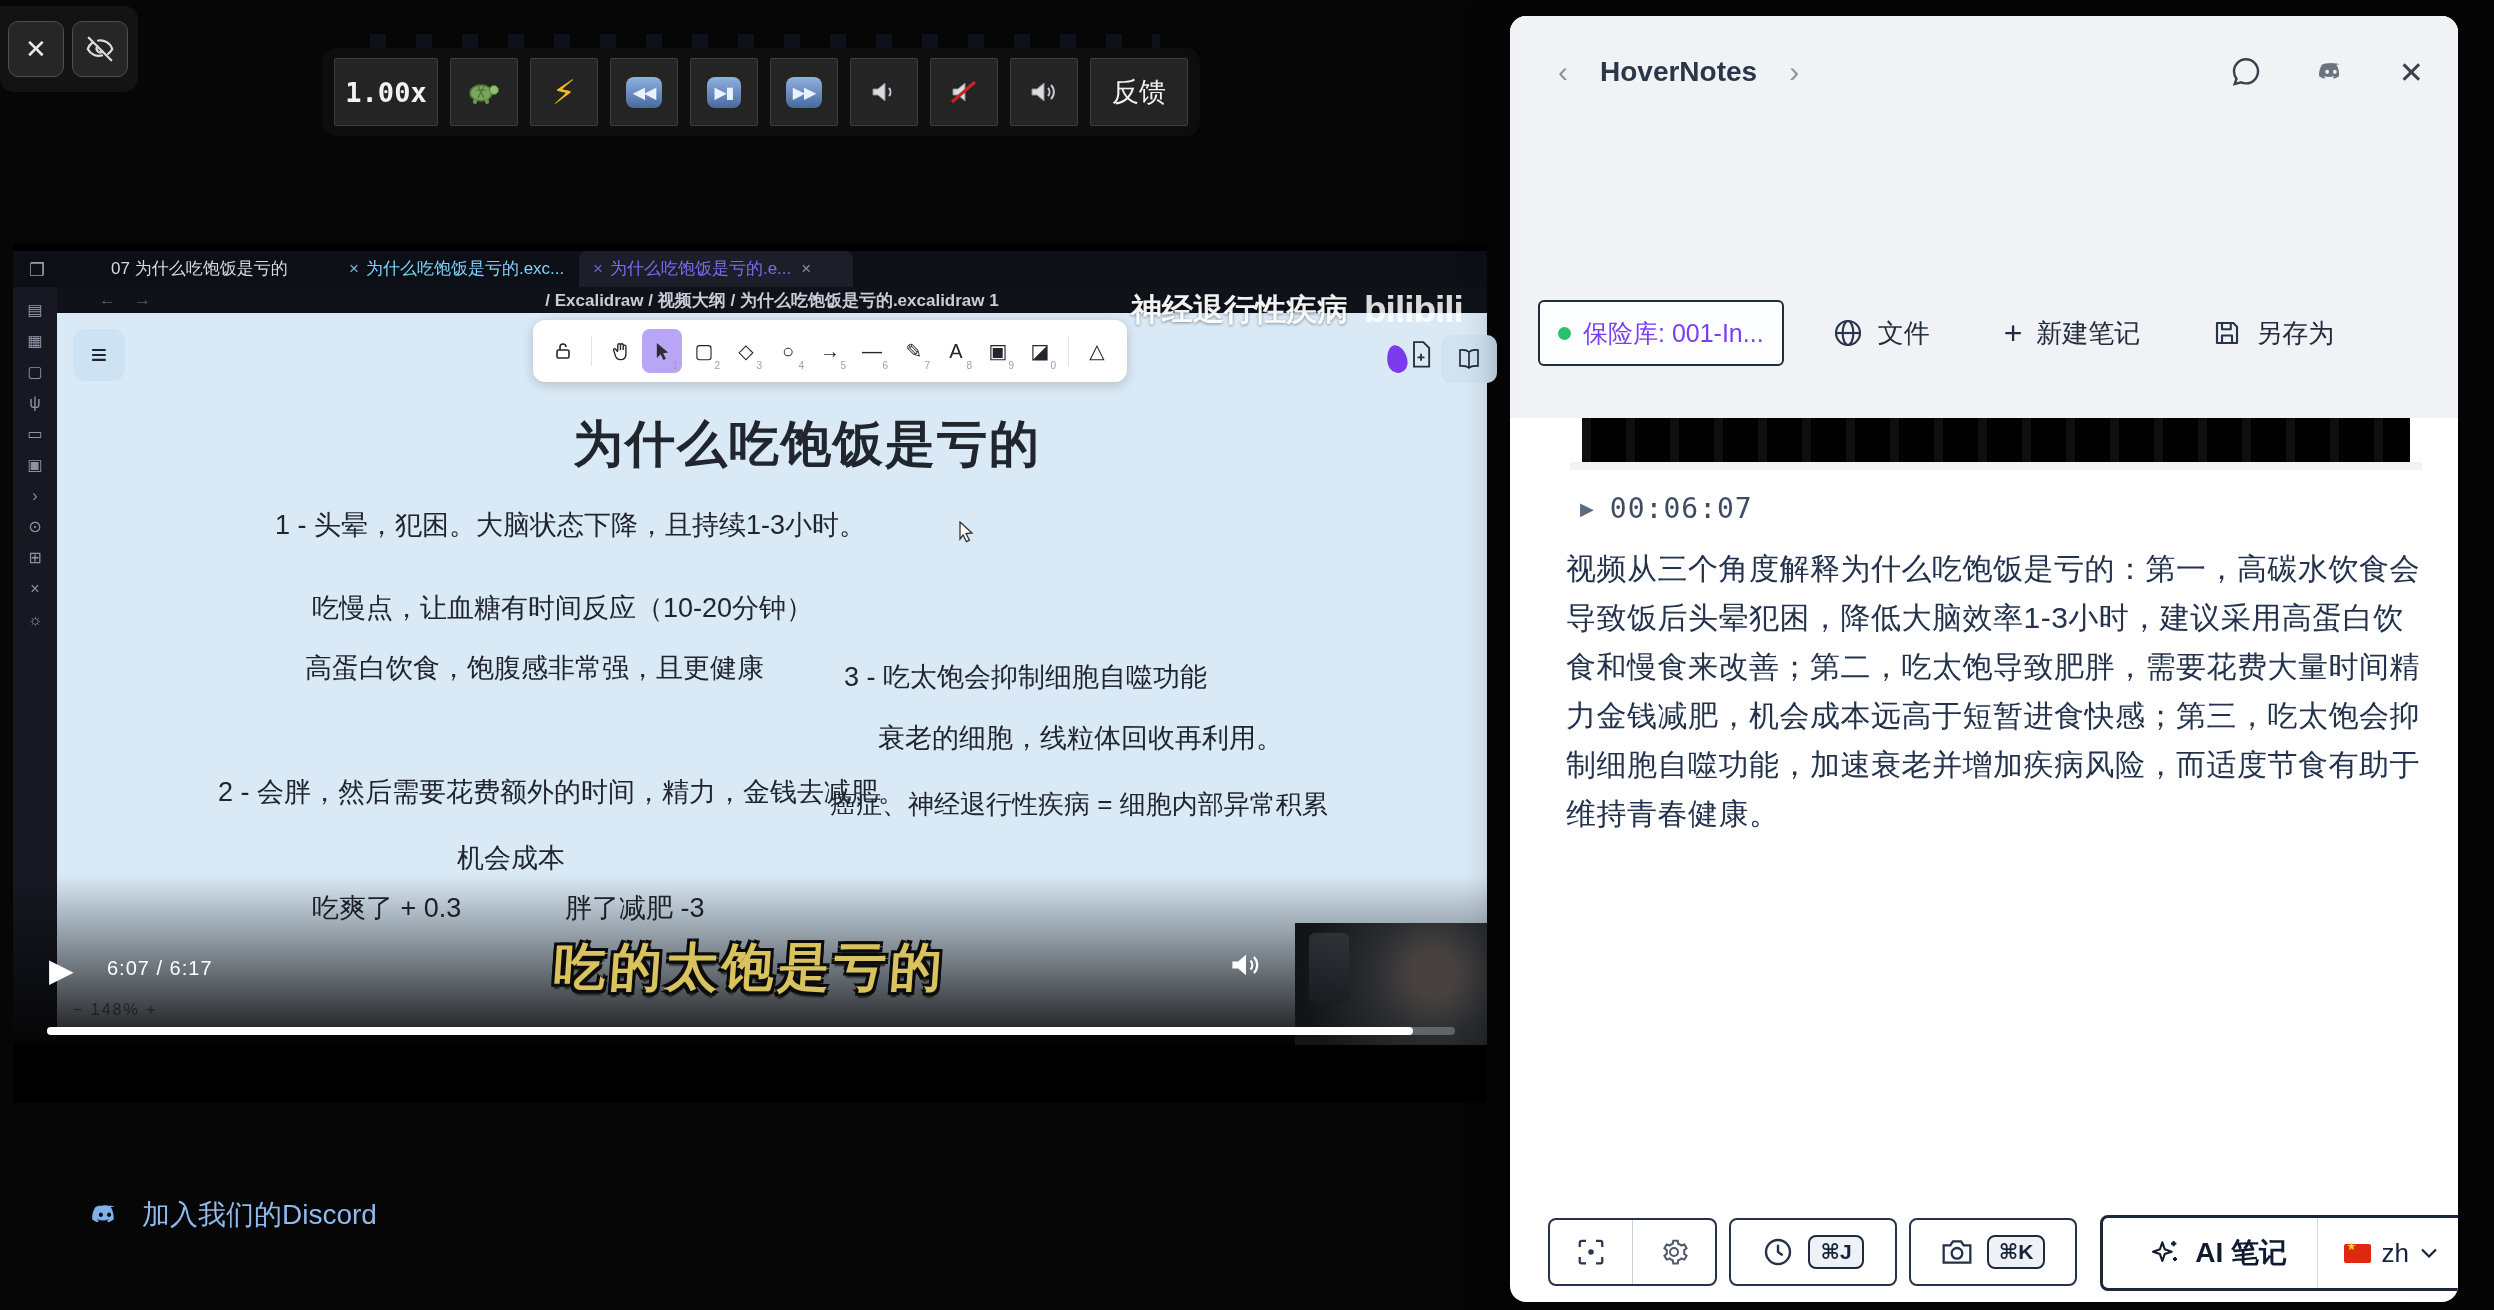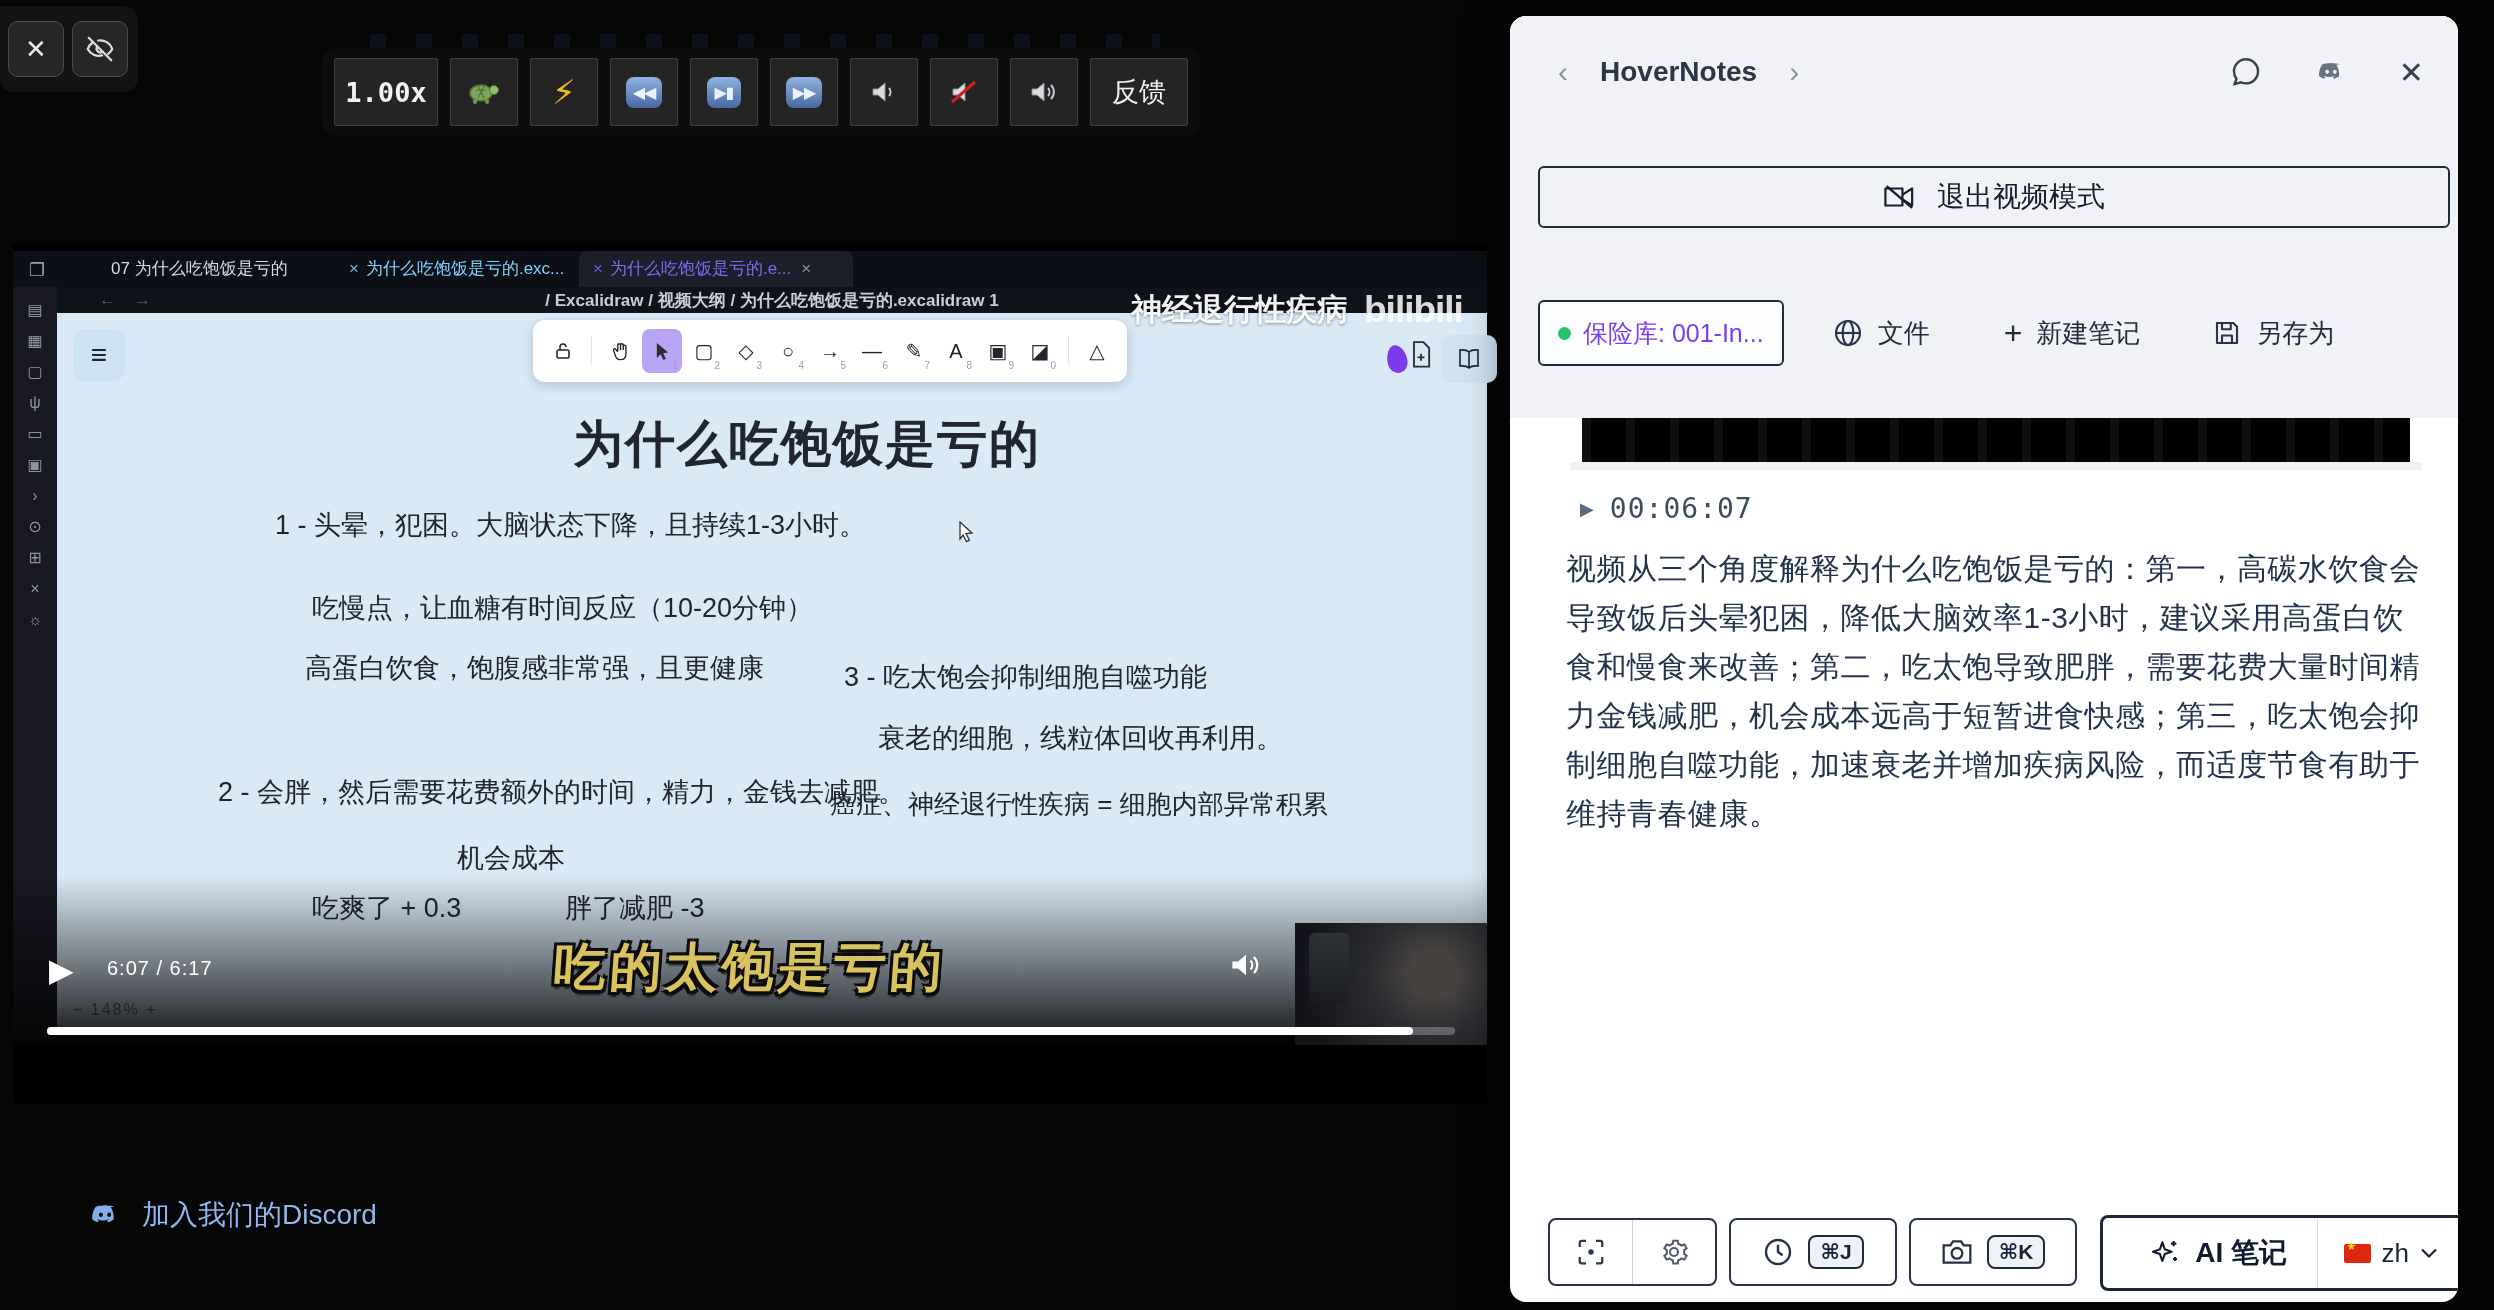--- a/index.html
+++ b/index.html
@@ -366,28 +366,20 @@
           </svg>
       </span>
       <span class="p-ic">
         <svg width="36" height="28" viewBox="0 0 24 24" fill="#6b7380">
             <path d="M19.6 5.6a16 16 0 0 0-3.7-1.2l-.2.4a13 13 0 0 0-7.4 0l-.2-.4c-1.3.2-2.5.6-3.7 1.2C2.1 9 1.5 12.3 1.8 15.6c1.5 1.1 3 1.8 4.4 2.2l.9-1.4c-.5-.2-1-.4-1.4-.7l.3-.3c2.8 1.3 5.9 1.3 8.7 0l.3.3c-.4.3-.9.5-1.4.7l.9 1.4c1.4-.4 2.9-1.1 4.4-2.2.4-3.8-.6-7-2.3-10zM8.7 13.6c-.9 0-1.6-.8-1.6-1.8s.7-1.8 1.6-1.8 1.6.8 1.6 1.8-.7 1.8-1.6 1.8zm6.6 0c-.9 0-1.6-.8-1.6-1.8s.7-1.8 1.6-1.8 1.6.8 1.6 1.8-.7 1.8-1.6 1.8z"></path>
           </svg>
       </span>
       <span class="p-ic p-close">✕</span>
     </div>
 
-    <div class="exit-btn">
-      <svg width="34" height="28" viewBox="0 0 28 22" fill="none" stroke="#141e2c" stroke-width="1.8" stroke-linejoin="round">
-          <path d="M2 4h14v14H2z"></path>
-          <path d="M16 9l8-5v14l-8-5"></path>
-          <path d="M3 2l21 18" stroke-width="2"></path>
-        </svg>
-      <span>退出视频模式</span>
-    </div>
 
     <div class="vault-row">
       <div class="vault-btn">
         <span class="vault-dot"></span>
         <span class="vault-label">保险库: 001-In...</span>
       </div>
       <div class="ghost gh-files">
         <svg width="32" height="32" viewBox="0 0 24 24" fill="none" stroke="#28344a" stroke-width="1.6">
             <circle cx="12" cy="12" r="9"></circle>
             <ellipse cx="12" cy="12" rx="4" ry="9"></ellipse>

